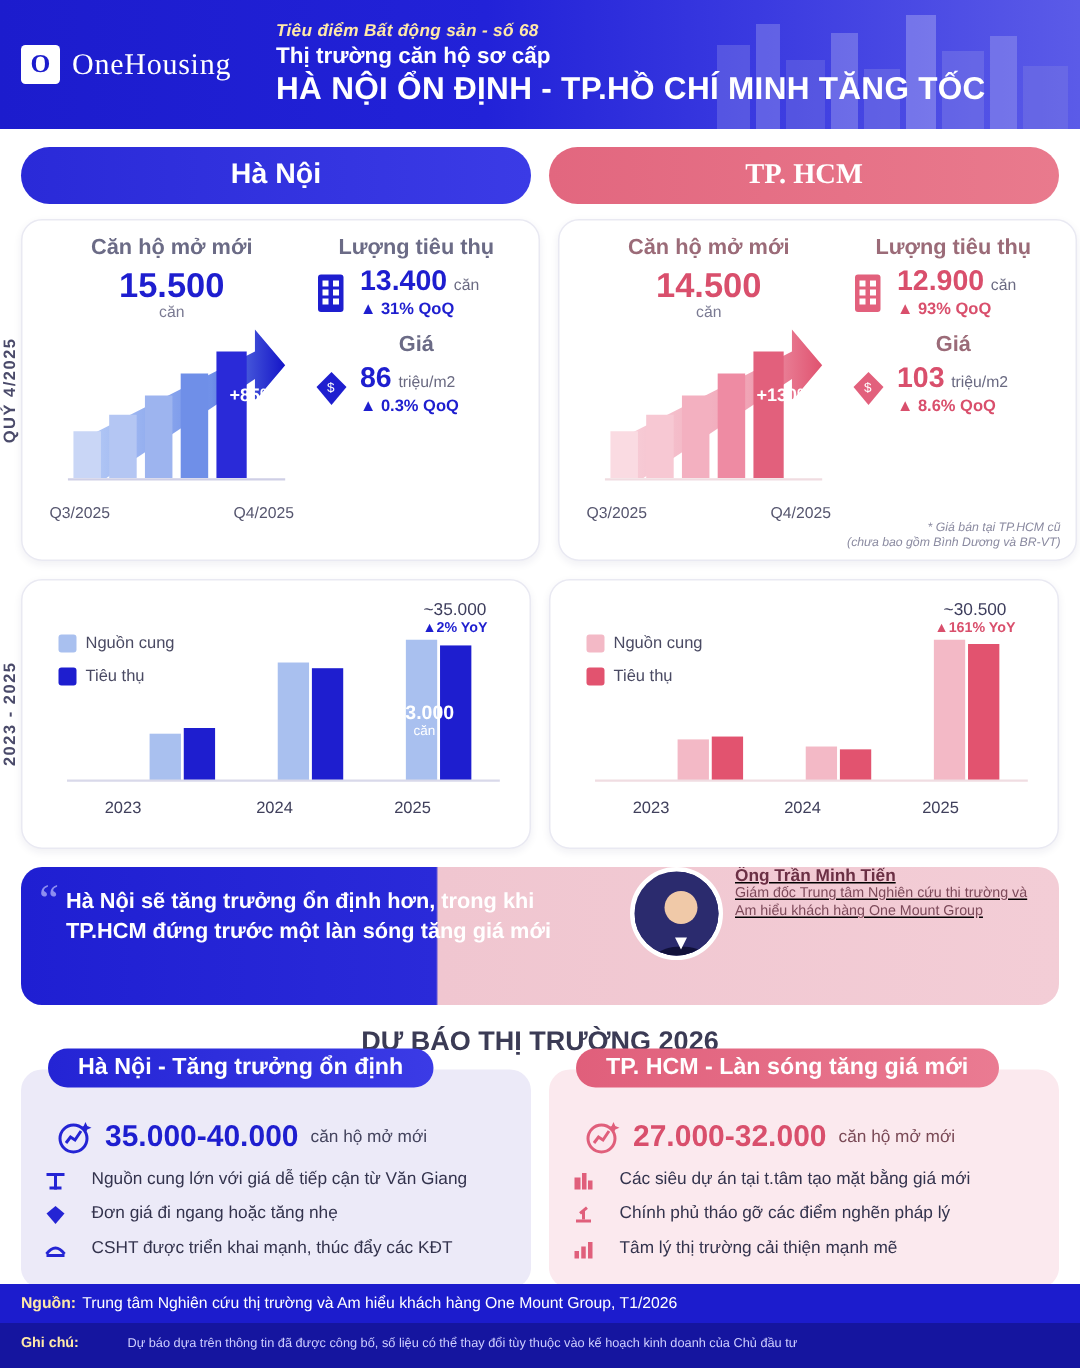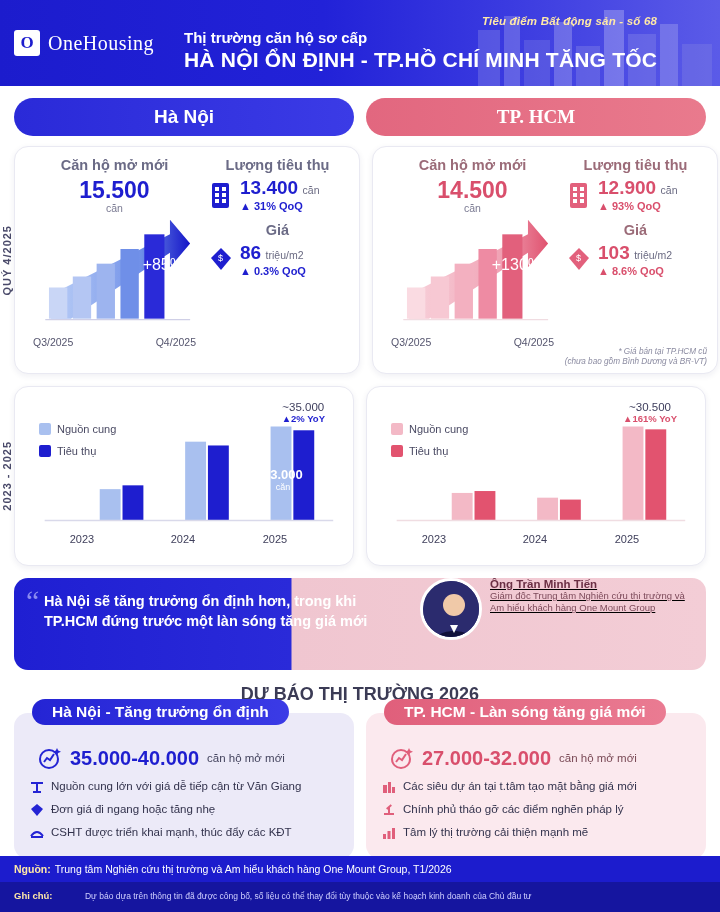--- a/index.html
+++ b/index.html
@@ -29,21 +29,21 @@
     width: 178px; min-width:178px; padding-left: 14px; display:flex; align-items:center; gap:8px;
     position: relative; z-index: 2;
   }
   .brand-mark {
     width: 26px; height: 26px; background:#fff; border-radius:3px;
     display:flex; align-items:center; justify-content:center;
     color:#1c1ccd; font-weight:bold; font-size:17px; font-family:"Liberation Serif", serif;
   }
   .brand-name { color:#fff; font-size:20px; letter-spacing:.5px; font-family:"Liberation Serif", serif; }
   .head-texts { position:relative; z-index:2; padding-left: 6px; }
-  .head-kicker { color:#ffe9a8; font-size:11.5px; font-style:italic; font-weight:bold; letter-spacing:.2px;text-align:right; }
+  .head-kicker { color:#ffe9a8; font-size:11.5px; font-style:italic; font-weight:bold; letter-spacing:.2px; }
   .head-sub { color:#ffffff; font-size:15px; font-weight:bold; margin-top:2px; }
   .head-title { color:#ffffff; font-size:21px; font-weight:bold; margin-top:2px; letter-spacing:.2px; }
 
   
   .cols { display:flex; gap: 12px; padding: 12px 14px 0 14px; }
   .col { width: 346px; }
   .tab {
     height: 38px; border-radius: 19px; display:flex; align-items:center; justify-content:center;
     color:#fff; font-size:19px; font-weight:bold; margin: 0 0 10px 0;
   }
@@ -73,21 +73,21 @@
   .qright { width: 147px; padding-left: 6px; }
   .q-h { font-size:14.5px; font-weight:bold; color:#6b6b86; text-align:center; }
   .q-h.pink { color:#9b6b78; }
   .big-num { font-size:23px; font-weight:bold; text-align:center; margin-top: 4px; }
   .blue-txt { color:#1e1ecf; }
   .pink-txt { color:#d94f6c; }
   .unit-sm { display:block; font-size:10.5px; font-weight:normal; color:#7a7a92; text-align:center; margin-top:-2px;}
   .arrow-wrap { position:relative; height:120px; margin-top:2px; }
   .axis-labels { display:flex; justify-content:space-between; font-size:10.5px; color:#55556e; padding: 0 6px; }
   .growth-badge {
-    position:absolute; right: 18px; top: 40px; color:#fff; font-size:16px; font-weight:normal;text-align:center;
+    position:absolute; right: 18px; top: 40px; color:#fff; font-size:12px; font-weight:bold;text-align:center;
   }
 
   .metric-title { font-size:14.5px; font-weight:bold; color:#6b6b86; text-align:center; }
   .metric-title.pink { color:#9b6b78; }
   .metric-row { display:flex; align-items:center; gap:6px; margin-top:4px; justify-content:flex-start; }
   .metric-val { font-size:19px; font-weight:bold; }
   .metric-unit { font-size:10.5px; color:#6a6a82; font-weight:normal; }
   .delta { font-size:11px; font-weight:bold; margin-top:1px; }
   .delta.blue { color:#1e1ecf; }
   .delta.pink { color:#d94f6c; }
@@ -134,21 +134,21 @@
   .fcard.hcm { background:#fbe9ee; }
   .fpill {
     position:absolute; top:-14px; left:18px; height:26px; padding:0 20px; border-radius:17px;
     display:flex; align-items:center; color:#fff; font-size:15.5px; font-weight:bold;
   }
   .fpill.hn { background: linear-gradient(90deg,#2424d4,#3b3be6); }
   .fpill.hcm { background: linear-gradient(90deg,#e05f7b,#ea7b92); }
   .frange { display:flex; align-items:center; gap:8px; padding-left:10px; margin-top:6px; }
   .frange .v { font-size:20px; font-weight:bold; }
   .frange .u { font-size:11.5px; }
-  .fitem { display:flex; align-items:flex-start; gap:7px; font-size:11.5px; color:#33334d; margin-top:9px; padding-left:4px; }
+  .fitem { display:flex; align-items:flex-start; gap:17px; font-size:11.5px; color:#33334d; margin-top:9px; padding-left:4px; }
 
   
   .footer { position:absolute; left:0; bottom:0; width:720px; }
   .f-top { background:#1c1ccd; height:26px; display:flex; align-items:center; padding-left:14px; }
   .f-top .lbl { color:#ffe9a8; font-size:10.5px; font-weight:bold; margin-right:4px; }
   .f-top .val { color:#fff; font-size:10.5px; }
   .f-bot { background:#15159f; height:30px; padding: 3px 14px; }
   .f-bot .lbl { color:#ffe9a8; font-size:9.5px; font-weight:bold; }
   .f-bot .val { color:#cfcfff; font-size:8.5px;padding-left:28px; }
 </style>

